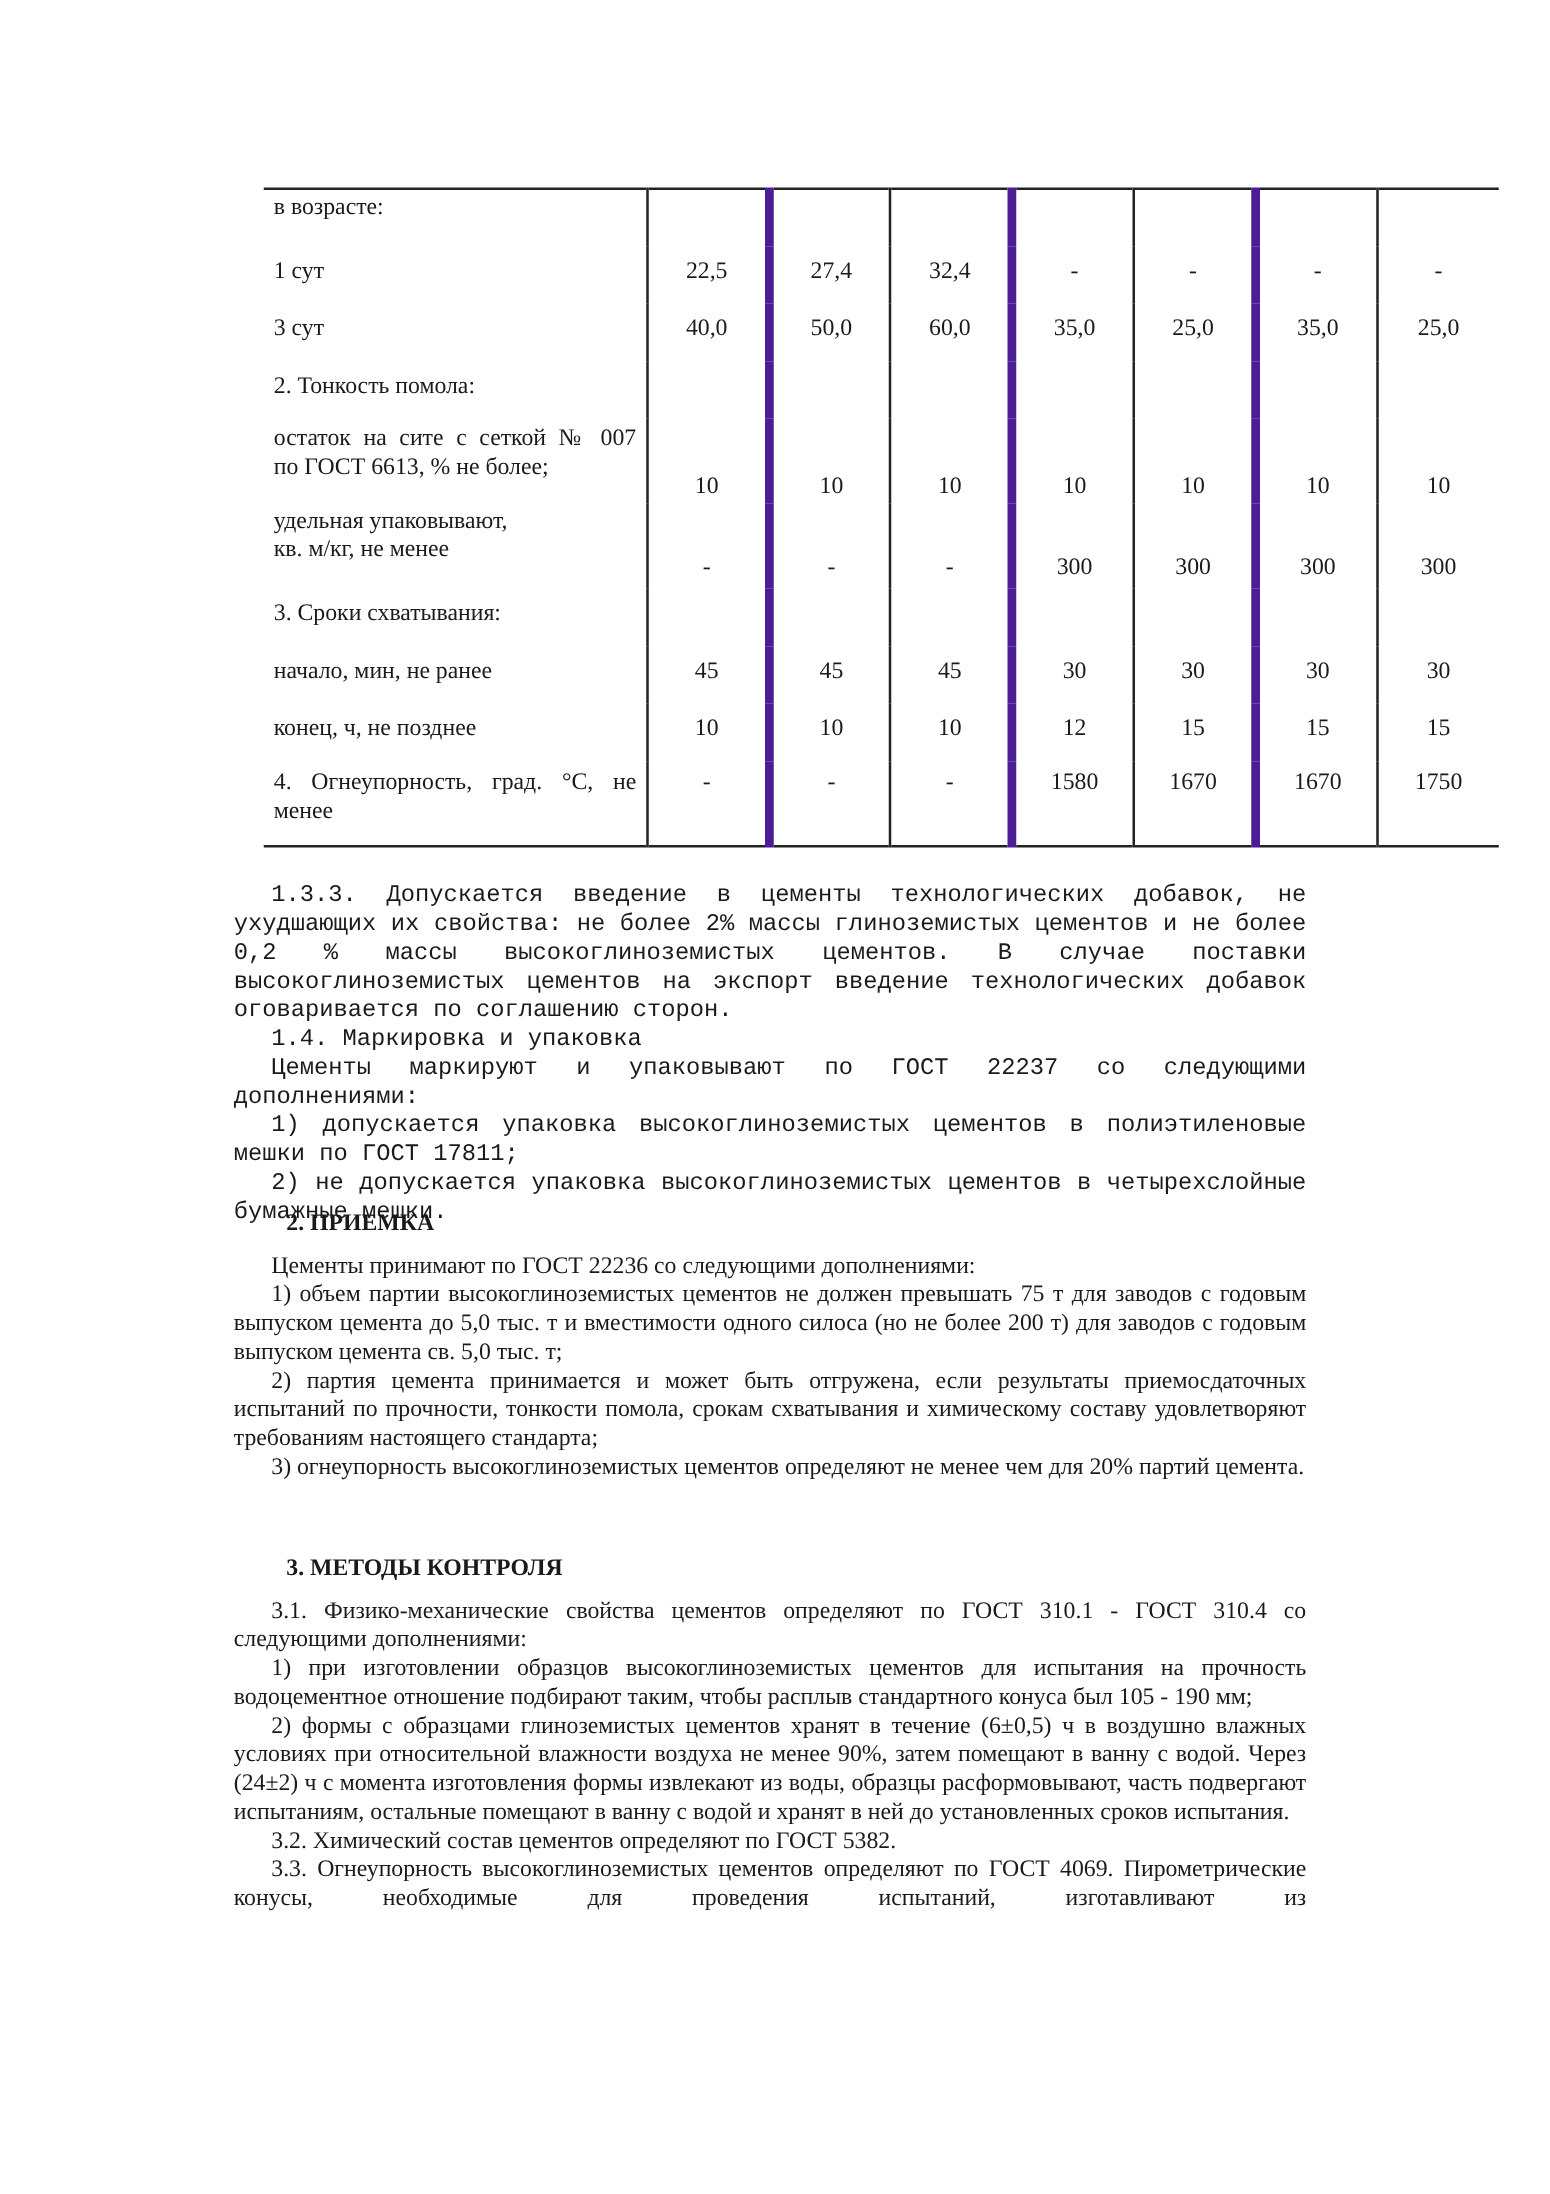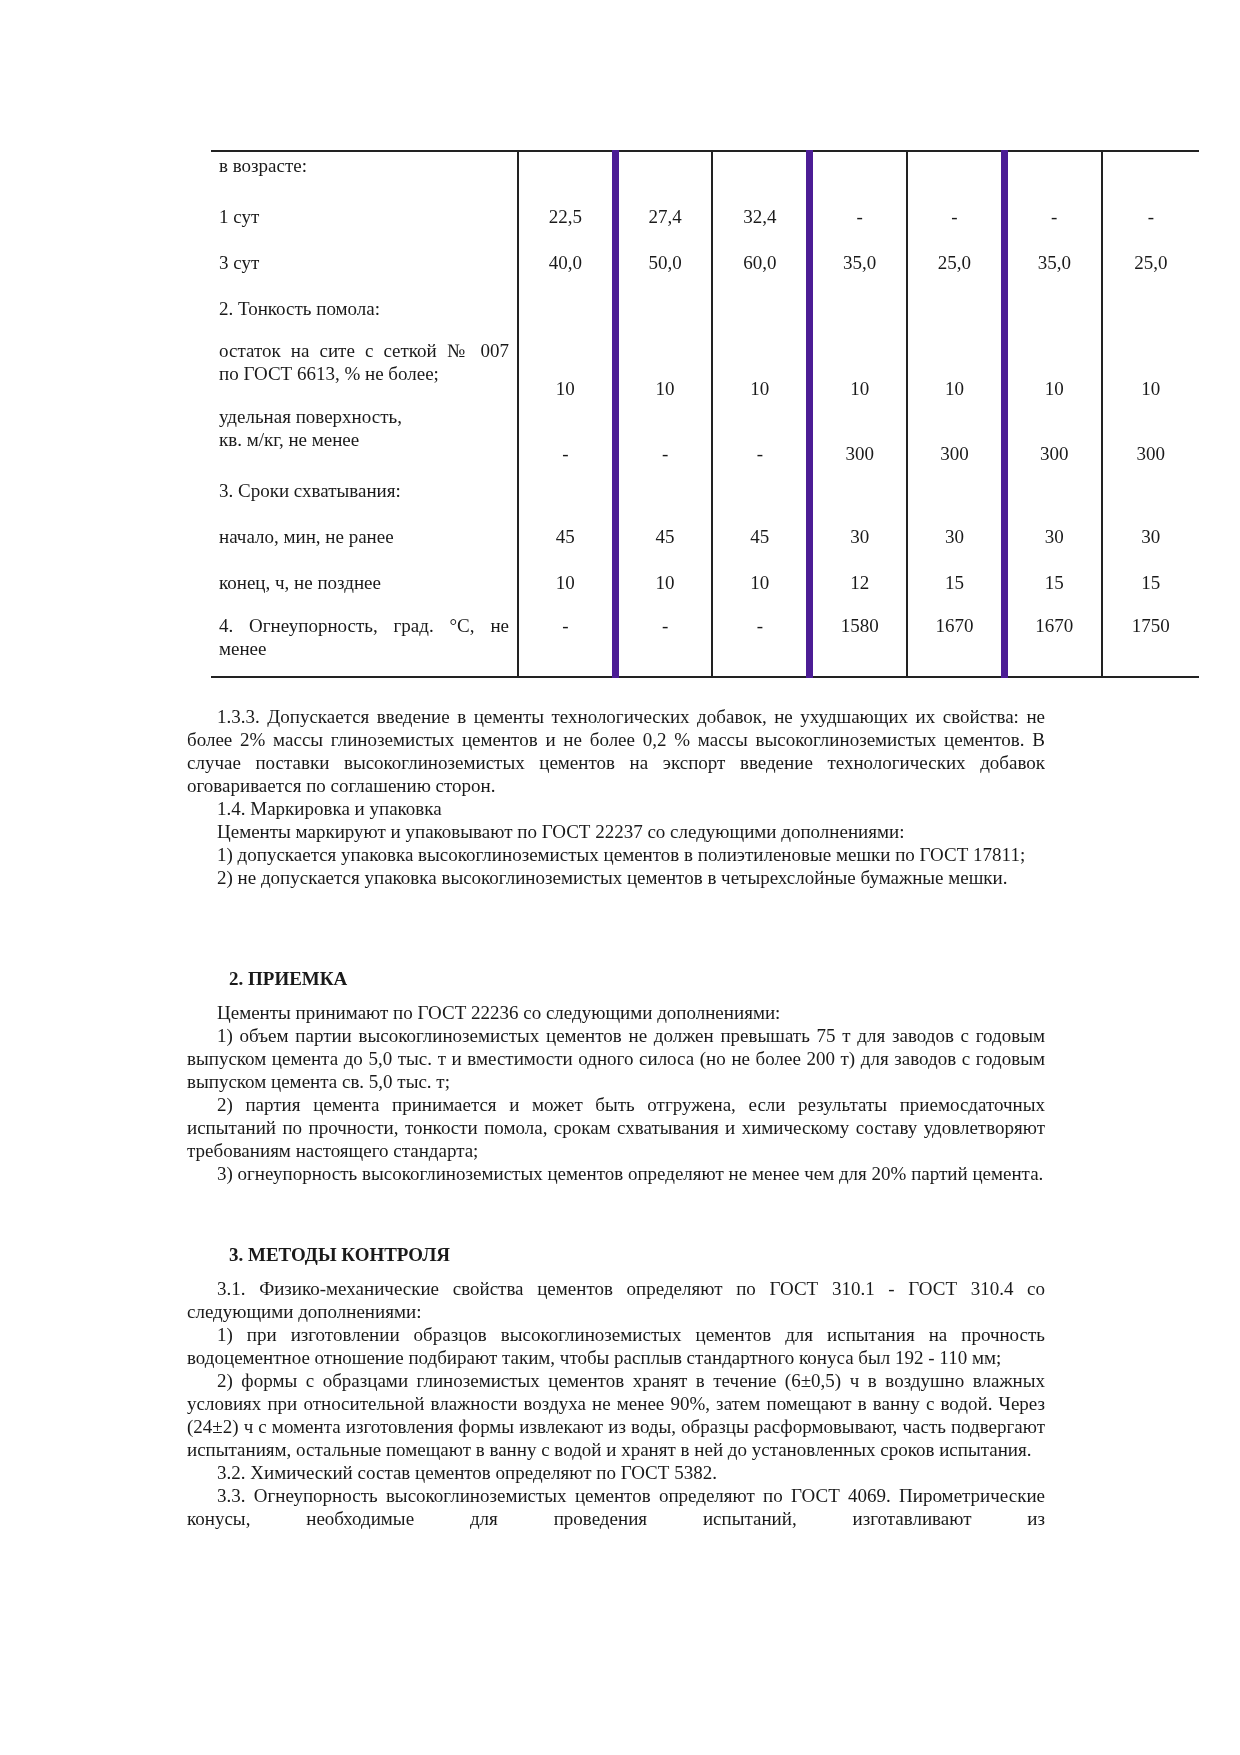--- a/index.html
+++ b/index.html
@@ -150,21 +150,21 @@
         <td class="val thin">10</td>
         <td class="val">10</td>
         <td class="val thin">10</td>
         <td class="val">10</td>
         <td class="val thin">10</td>
         <td class="val">10</td>
       </tr>
 
       <tr class="r-surf">
         <td class="label">
-          <span style="display:block;">удельная поверхность,</span>
+          <span style="display:block;">удельная упаковывают,</span>
           <span style="display:block;">кв. м/кг, не менее</span>
         </td>
         <td class="val">-</td>
         <td class="val thin">-</td>
         <td class="val">-</td>
         <td class="val thin">300</td>
         <td class="val">300</td>
         <td class="val thin">300</td>
         <td class="val">300</td>
       </tr>
@@ -211,21 +211,21 @@
         <td class="val thin">-</td>
         <td class="val">-</td>
         <td class="val thin">1580</td>
         <td class="val">1670</td>
         <td class="val thin">1670</td>
         <td class="val">1750</td>
       </tr>
     </tbody>
   </table>
 
-  <div class="text-block" style="top: 705px;">
+  <div class="text-block" style="top: 705px; font-family: Liberation Mono, monospace;">
     <p class="para">1.3.3. Допускается введение в цементы технологических добавок, не ухудшающих их свойства: не более 2% массы глиноземистых цементов и не более 0,2 % массы высокоглиноземистых цементов. В случае поставки высокоглиноземистых цементов на экспорт введение технологических добавок оговаривается по соглашению сторон.</p>
     <p class="para">1.4. Маркировка и упаковка</p>
     <p class="para">Цементы маркируют и упаковывают по ГОСТ 22237 со следующими дополнениями:</p>
     <p class="para">1) допускается упаковка высокоглиноземистых цементов в полиэтиленовые мешки по ГОСТ 17811;</p>
     <p class="para">2) не допускается упаковка высокоглиноземистых цементов в четырехслойные бумажные мешки.</p>
   </div>
 
   <div class="text-block" style="top: 955px;">
     <p class="heading">2. ПРИЕМКА</p>
   </div>
@@ -236,19 +236,19 @@
     <p class="para">2) партия цемента принимается и может быть отгружена, если результаты приемосдаточных испытаний по прочности, тонкости помола, срокам схватывания и химическому составу удовлетворяют требованиям настоящего стандарта;</p>
     <p class="para">3) огнеупорность высокоглиноземистых цементов определяют не менее чем для 20% партий цемента.</p>
   </div>
 
   <div class="text-block" style="top: 1231px;">
     <p class="heading">3. МЕТОДЫ КОНТРОЛЯ</p>
   </div>
 
   <div class="text-block" style="top: 1277px;">
     <p class="para">3.1. Физико-механические свойства цементов определяют по ГОСТ 310.1 - ГОСТ 310.4 со следующими дополнениями:</p>
-    <p class="para">1) при  изготовлении  образцов  высокоглиноземистых  цементов для  испытания  на прочность  водоцементное  отношение  подбирают таким, чтобы расплыв стандартного конуса был 192 - 110 мм;</p>
+    <p class="para">1) при  изготовлении  образцов  высокоглиноземистых  цементов для  испытания  на прочность  водоцементное  отношение  подбирают таким, чтобы расплыв стандартного конуса был 105 - 190 мм;</p>
     <p class="para">2) формы с образцами глиноземистых цементов хранят в течение (6±0,5) ч в воздушно влажных условиях при относительной влажности воздуха не менее 90%, затем помещают в ванну с водой. Через (24±2) ч с момента изготовления формы извлекают из воды, образцы расформовывают, часть подвергают испытаниям, остальные помещают в ванну с водой и хранят в ней до установленных сроков испытания.</p>
     <p class="para">3.2.  Химический состав цементов определяют по ГОСТ 5382.</p>
     <p class="para" style="text-align-last: justify;">3.3. Огнеупорность высокоглиноземистых цементов определяют по ГОСТ 4069. Пирометрические конусы, необходимые для проведения испытаний, изготавливают из</p>
   </div>
 
 </div>
 
 </body></html>

